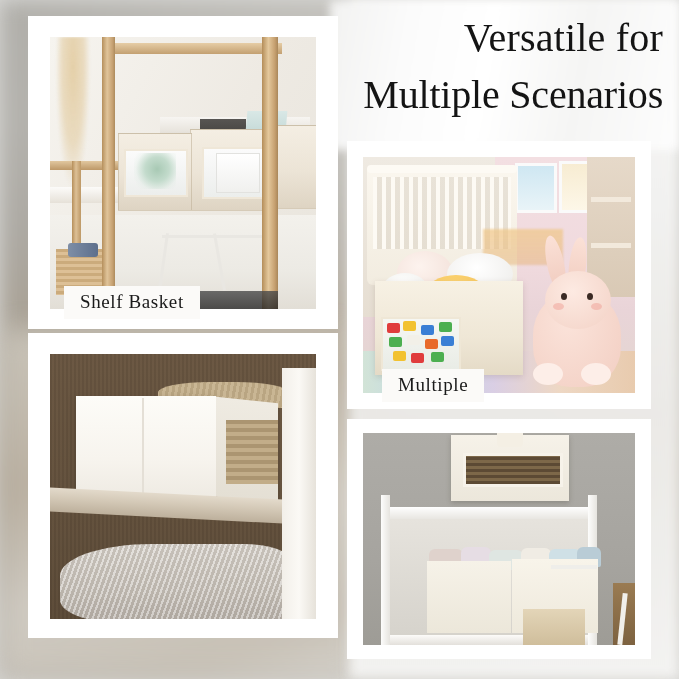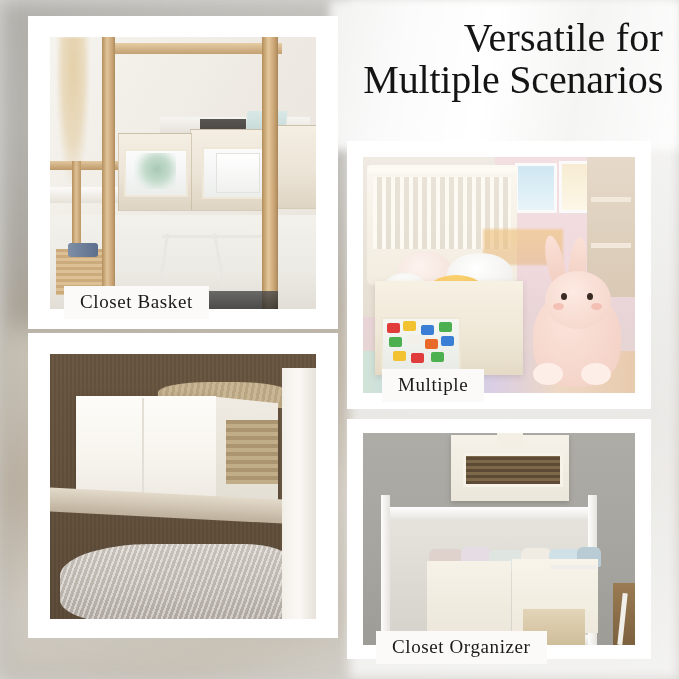--- a/index.html
+++ b/index.html
@@ -26,21 +26,21 @@
     filter:blur(6px);opacity:.9;}
   .bg-top-right-white{position:absolute;left:330px;top:0;width:349px;height:150px;
     background:linear-gradient(100deg,#f2f2f1 0%,#fbfbfb 22%,#ffffff 45%,#f5f5f4 70%,#fdfdfd 100%);
     filter:blur(5px);}
 
   
   .title-block{position:absolute;left:345px;top:18px;width:318px;
     text-align:right;color:#141414;line-height:1.02;z-index:40;}
   .title-line{display:block;font-size:40px;font-weight:400;letter-spacing:.2px;
     font-family:"Liberation Serif",serif;white-space:nowrap;}
-  .title-line.l2{font-size:40px;margin-top:1px;letter-spacing:-.2px;}
+  .title-line.l2{font-size:40px;margin-top:16px;letter-spacing:-.2px;}
 
   
   .panel{position:absolute;background:#ffffff;z-index:20;overflow:hidden;}
   .panel .photo{position:absolute;overflow:hidden;background:#ddd;}
   .p-shelf{left:28px;top:16px;width:310px;height:313px;}
   .p-shelf .photo{left:22px;top:21px;width:266px;height:272px;}
   .p-wardrobe{left:28px;top:333px;width:310px;height:305px;}
   .p-wardrobe .photo{left:22px;top:21px;width:266px;height:265px;}
   .p-nursery{left:347px;top:141px;width:304px;height:268px;}
   .p-nursery .photo{left:16px;top:16px;width:272px;height:236px;}
@@ -265,21 +265,21 @@
         <div class="sh-win sh-win-1"></div>
         <div class="sh-win sh-win-2"></div>
         <div class="sh-plant"></div>
         <div class="sh-card"></div>
         <div class="sh-post sh-post-a"></div>
         <div class="sh-post sh-post-b"></div>
         <div class="sh-dark"></div>
       </div>
     </div>
   </div>
-  <div class="chip chip-shelf">Closet Basket</div>
+  <div class="chip chip-shelf">Shelf Basket</div>
 
   <div class="panel p-wardrobe">
     <div class="photo">
       <div class="wd-scene">
         <div class="wd-knit"></div>
         <div class="wd-box"></div>
         <div class="wd-box-div"></div>
         <div class="wd-box-side"></div>
         <div class="wd-knit2"></div>
         <div class="wd-shelf"></div>
@@ -362,15 +362,14 @@
           </div>
           <div class="cl-binA"></div>
           <div class="cl-binB"></div>
           <div class="cl-rail"></div>
         </div>
         <div class="cl-bag"></div>
         <div class="cl-leg"></div>
       </div>
     </div>
   </div>
-  <div class="chip chip-closet">Closet Organizer</div>
 
 </div>
 
 </body></html>

